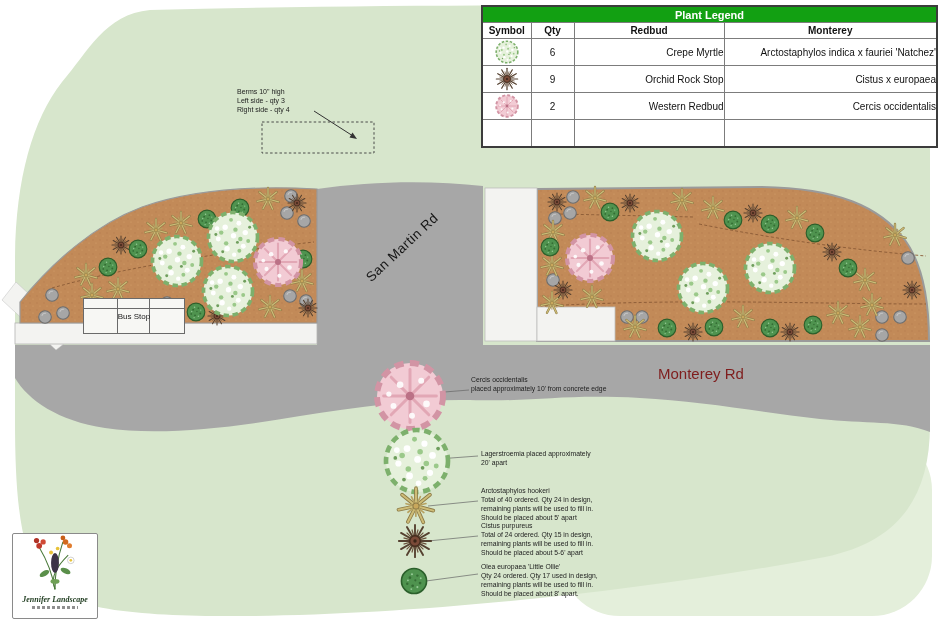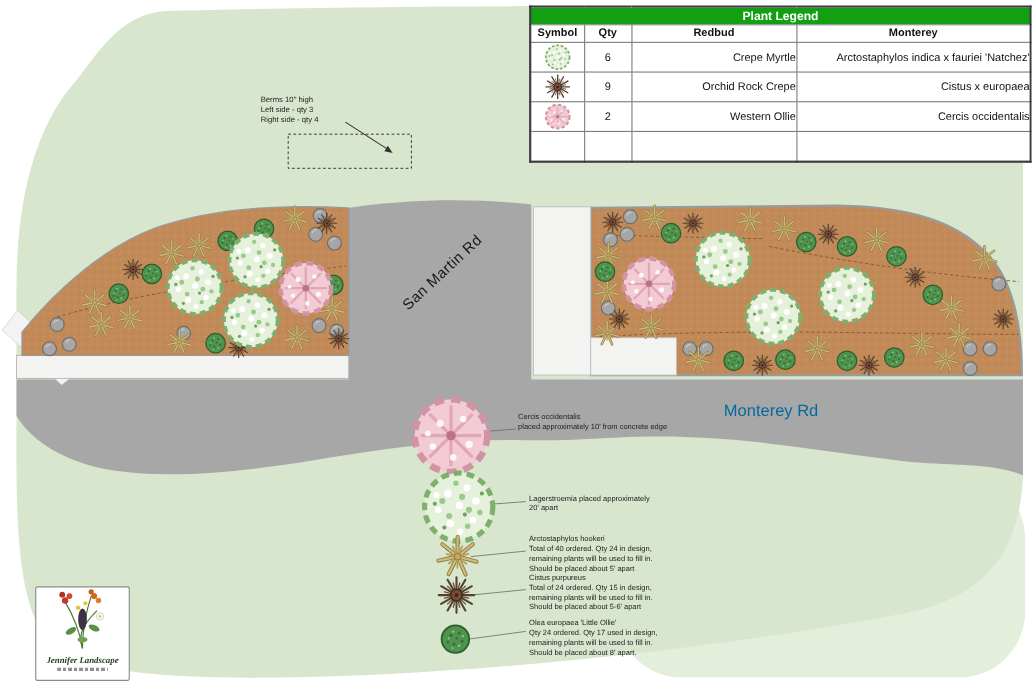--- a/index.html
+++ b/index.html
@@ -19,37 +19,37 @@
   .c-sym{text-align:center;vertical-align:middle;}
   .c-sym svg{vertical-align:middle;}
   .c-qty{text-align:center;}
   .c-common,.c-bot{padding-left:6px;text-align:right;}
   .lt-empty td{height:9px;}
 
   
   .berms-note{left:237px;top:87px;font-size:7px;line-height:1.3;color:#1c1c1c;width:110px;}
   .road-label-diag{left:336px;top:240px;width:132px;text-align:center;font-size:13.5px;color:#161616;
      transform:rotate(-43deg);letter-spacing:0.5px;}
-  .road-label-h{left:658px;top:365px;font-size:15px;color:#0369a1;}
+  .road-label-h{left:658px;top:365px;font-size:15px;color:#7f1d1d;}
   .callout-text{position:absolute;z-index:2;font-size:6.8px;line-height:1.32;color:#1d1d1d;width:185px;}
   #ct-0{left:471px;top:376px;}
   #ct-1{left:481px;top:450px;}
   #ct-2{left:481px;top:487px;}
   #ct-3{left:481px;top:522px;}
   #ct-4{left:481px;top:563px;}
 
   
   .bus-stop{left:83px;top:298px;width:100px;height:34px;background:#f7f7f4;border:1px solid #6a6a6a;
     background-image:linear-gradient(#6a6a6a,#6a6a6a),linear-gradient(#6a6a6a,#6a6a6a),linear-gradient(#6a6a6a,#6a6a6a);
     background-size:1px 100%,1px 100%,100% 1px;background-position:33% 0,66% 0,0 9px;background-repeat:no-repeat;}
   .bus-stop span{position:absolute;left:0;right:0;top:13px;text-align:center;font-size:8px;color:#1a1a1a;}
 
   
   .logo-box{left:12px;top:533px;width:84px;height:84px;background:#fff;border:1px solid #8a8a8a;
-    border-radius:2px;text-align:center;margin-left:20px;}
+    border-radius:2px;text-align:center;}
   .logo-name{font-family:"Liberation Serif",serif;font-style:italic;font-weight:bold;font-size:8px;
     color:#1d3a1d;margin-top:-1px;}
   .logo-tagline{width:46px;height:3px;margin:2px auto 0;opacity:.75;
     background:repeating-linear-gradient(90deg,#6a6a6a 0 3px,transparent 3px 5px);}
 </style>
 </head>
 <body>
 
 <div id="page">
 
@@ -334,46 +334,49 @@
             </svg></td>
           <td class="c-qty">6</td>
           <td class="c-common">Crepe Myrtle</td>
           <td class="c-bot">Arctostaphylos indica x fauriei 'Natchez'</td>
         </tr>
         <tr>
           <td class="c-sym"><svg width="24" height="24" viewBox="-12 -12 24 24">
               <use href="#sym-orchid-rock-rose" transform="scale(1.12)"></use>
             </svg></td>
           <td class="c-qty">9</td>
-          <td class="c-common">Orchid Rock Crepe</td>
+          <td class="c-common">Orchid Rock Stop</td>
           <td class="c-bot">Cistus x europaea</td>
         </tr>
         <tr>
           <td class="c-sym"><svg width="24" height="24" viewBox="-12 -12 24 24">
               <use href="#sym-western-redbud" transform="scale(1.08)"></use>
             </svg></td>
           <td class="c-qty">2</td>
-          <td class="c-common">Western Ollie</td>
+          <td class="c-common">Western Redbud</td>
           <td class="c-bot">Cercis occidentalis</td>
         </tr>
         <tr class="lt-empty">
           <td></td>
           <td></td>
           <td></td>
           <td></td>
         </tr>
       </tbody>
   </table>
 
   <div class="overlay berms-note pre">Berms 10" high
 Left side - qty 3
 Right side - qty 4</div>
   <div class="overlay road-label-diag">San Martin Rd</div>
   <div class="overlay road-label-h">Monterey Rd</div>
 
+  <div class="overlay bus-stop">
+    <span>Bus Stop</span>
+  </div>
 
   <div id="ct-0" class="callout-text pre">Cercis occidentalis
 placed approximately 10' from concrete edge</div>
   <div id="ct-1" class="callout-text pre">Lagerstroemia placed approximately
 20' apart</div>
   <div id="ct-2" class="callout-text pre">Arctostaphylos hookeri
 Total of 40 ordered. Qty 24 in design,
 remaining plants will be used to fill in.
 Should be placed about 5' apart</div>
   <div id="ct-3" class="callout-text pre">Cistus purpureus

